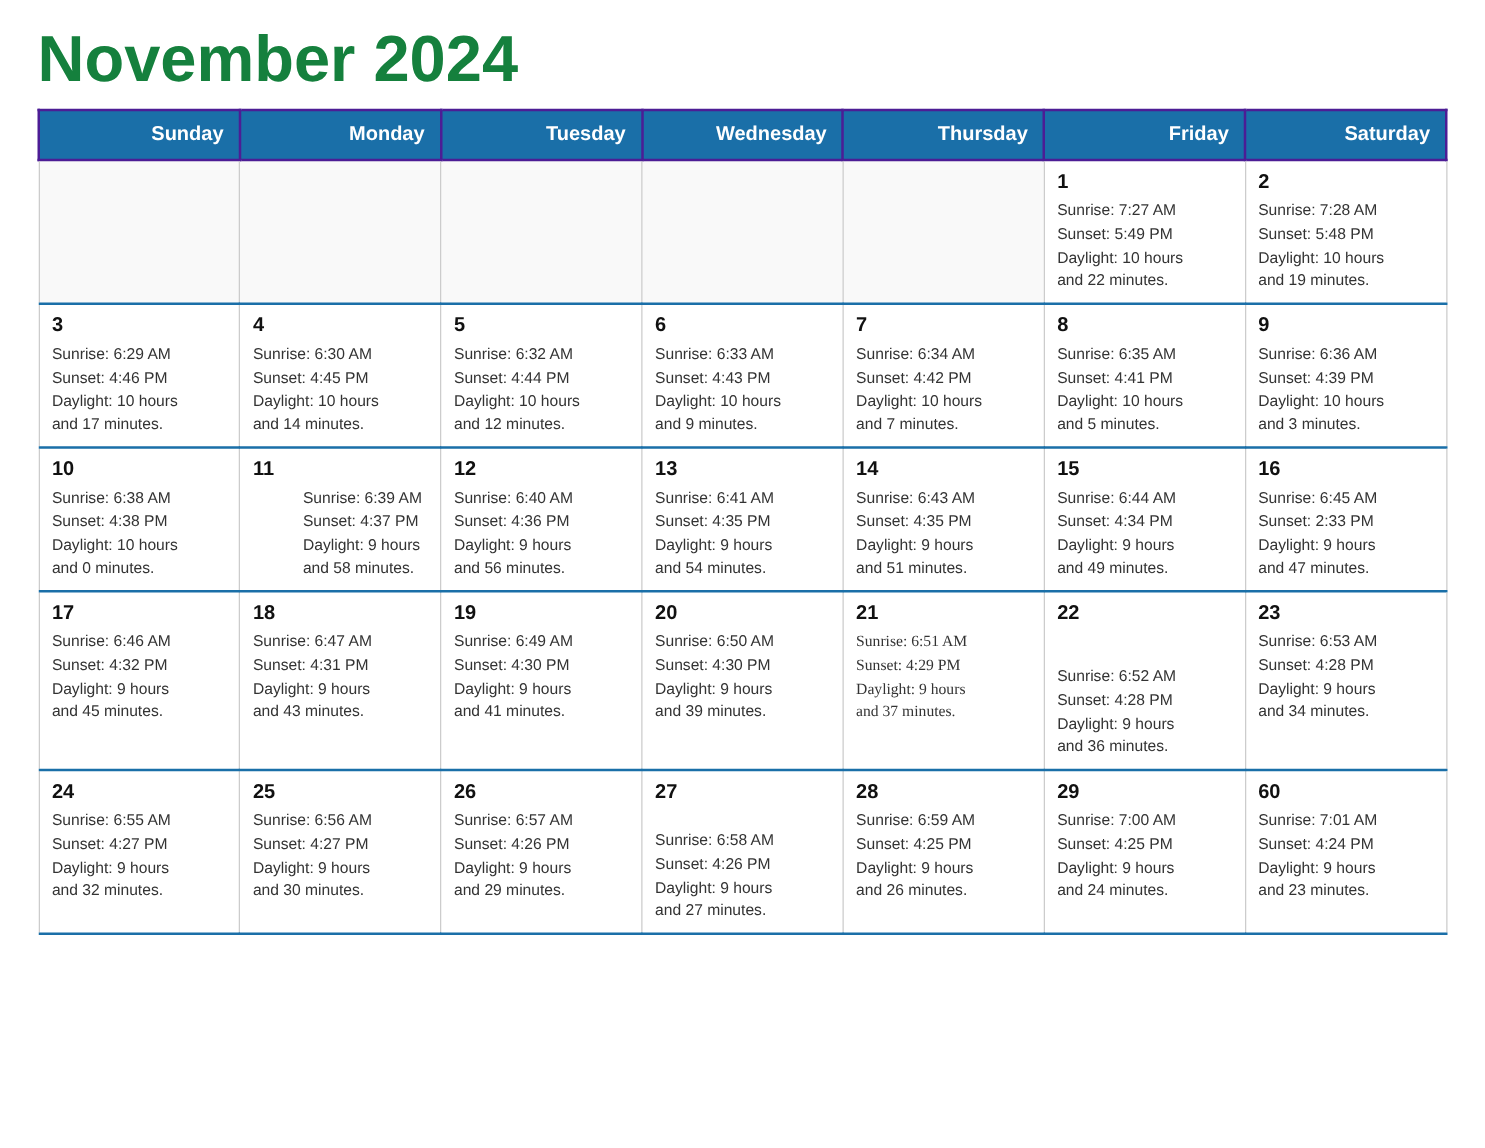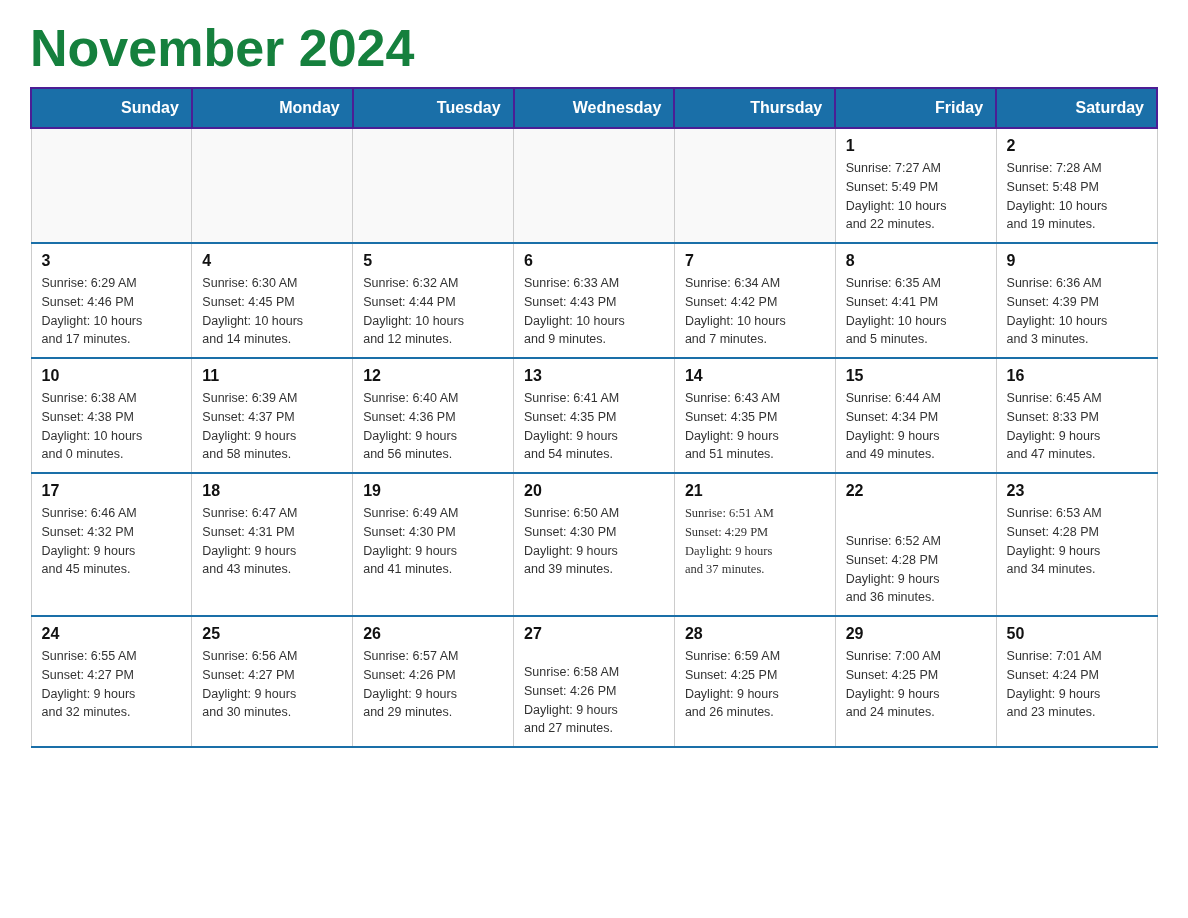--- a/index.html
+++ b/index.html
@@ -207,21 +207,21 @@
       <tr>
         <td>
           <span class="day-number">10</span>
           <div class="day-info" style="white-space: pre-line;">Sunrise: 6:38 AM
 Sunset: 4:38 PM
 Daylight: 10 hours
 and 0 minutes.</div>
         </td>
         <td>
           <span class="day-number">11</span>
-          <div class="day-info" style="white-space: pre-line;">Sunrise: 6:39 AM
+          <div class="day-info" style="white-space: pre-line; margin-left: 40px;">Sunrise: 6:39 AM
 Sunset: 4:37 PM
 Daylight: 9 hours
 and 58 minutes.</div>
         </td>
         <td>
           <span class="day-number">12</span>
           <div class="day-info" style="white-space: pre-line;">Sunrise: 6:40 AM
 Sunset: 4:36 PM
 Daylight: 9 hours
 and 56 minutes.</div>
@@ -243,21 +243,21 @@
         <td>
           <span class="day-number">15</span>
           <div class="day-info" style="white-space: pre-line;">Sunrise: 6:44 AM
 Sunset: 4:34 PM
 Daylight: 9 hours
 and 49 minutes.</div>
         </td>
         <td>
           <span class="day-number">16</span>
           <div class="day-info" style="white-space: pre-line;">Sunrise: 6:45 AM
-Sunset: 8:33 PM
+Sunset: 2:33 PM
 Daylight: 9 hours
 and 47 minutes.</div>
         </td>
       </tr>
       <tr>
         <td>
           <span class="day-number">17</span>
           <div class="day-info" style="white-space: pre-line;">Sunrise: 6:46 AM
 Sunset: 4:32 PM
 Daylight: 9 hours
@@ -343,21 +343,21 @@
 and 26 minutes.</div>
         </td>
         <td>
           <span class="day-number">29</span>
           <div class="day-info" style="white-space: pre-line;">Sunrise: 7:00 AM
 Sunset: 4:25 PM
 Daylight: 9 hours
 and 24 minutes.</div>
         </td>
         <td>
-          <span class="day-number">50</span>
+          <span class="day-number">60</span>
           <div class="day-info" style="white-space: pre-line;">Sunrise: 7:01 AM
 Sunset: 4:24 PM
 Daylight: 9 hours
 and 23 minutes.</div>
         </td>
       </tr>
     </tbody>
 </table>
 
 </body></html>

